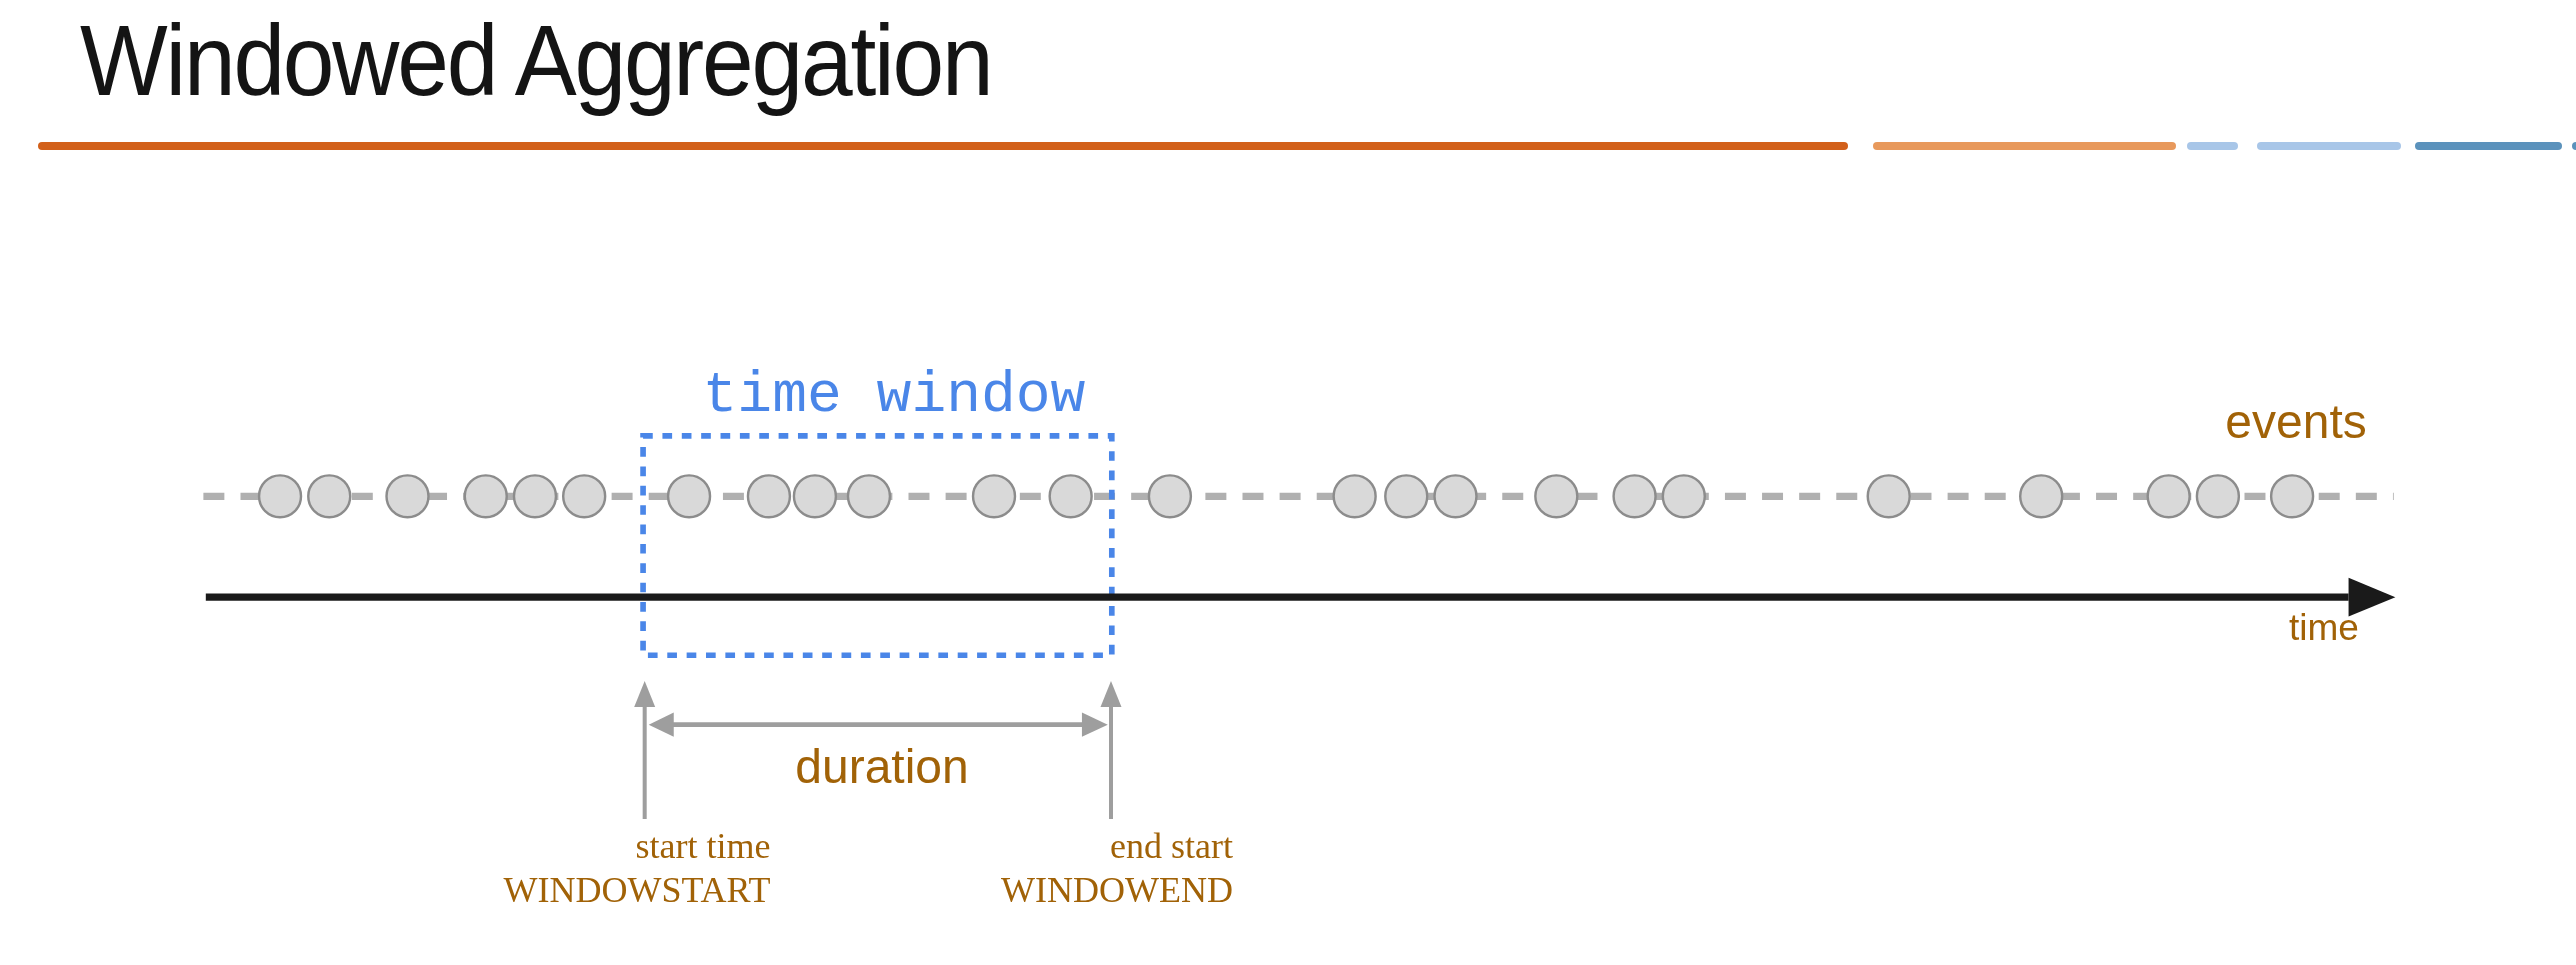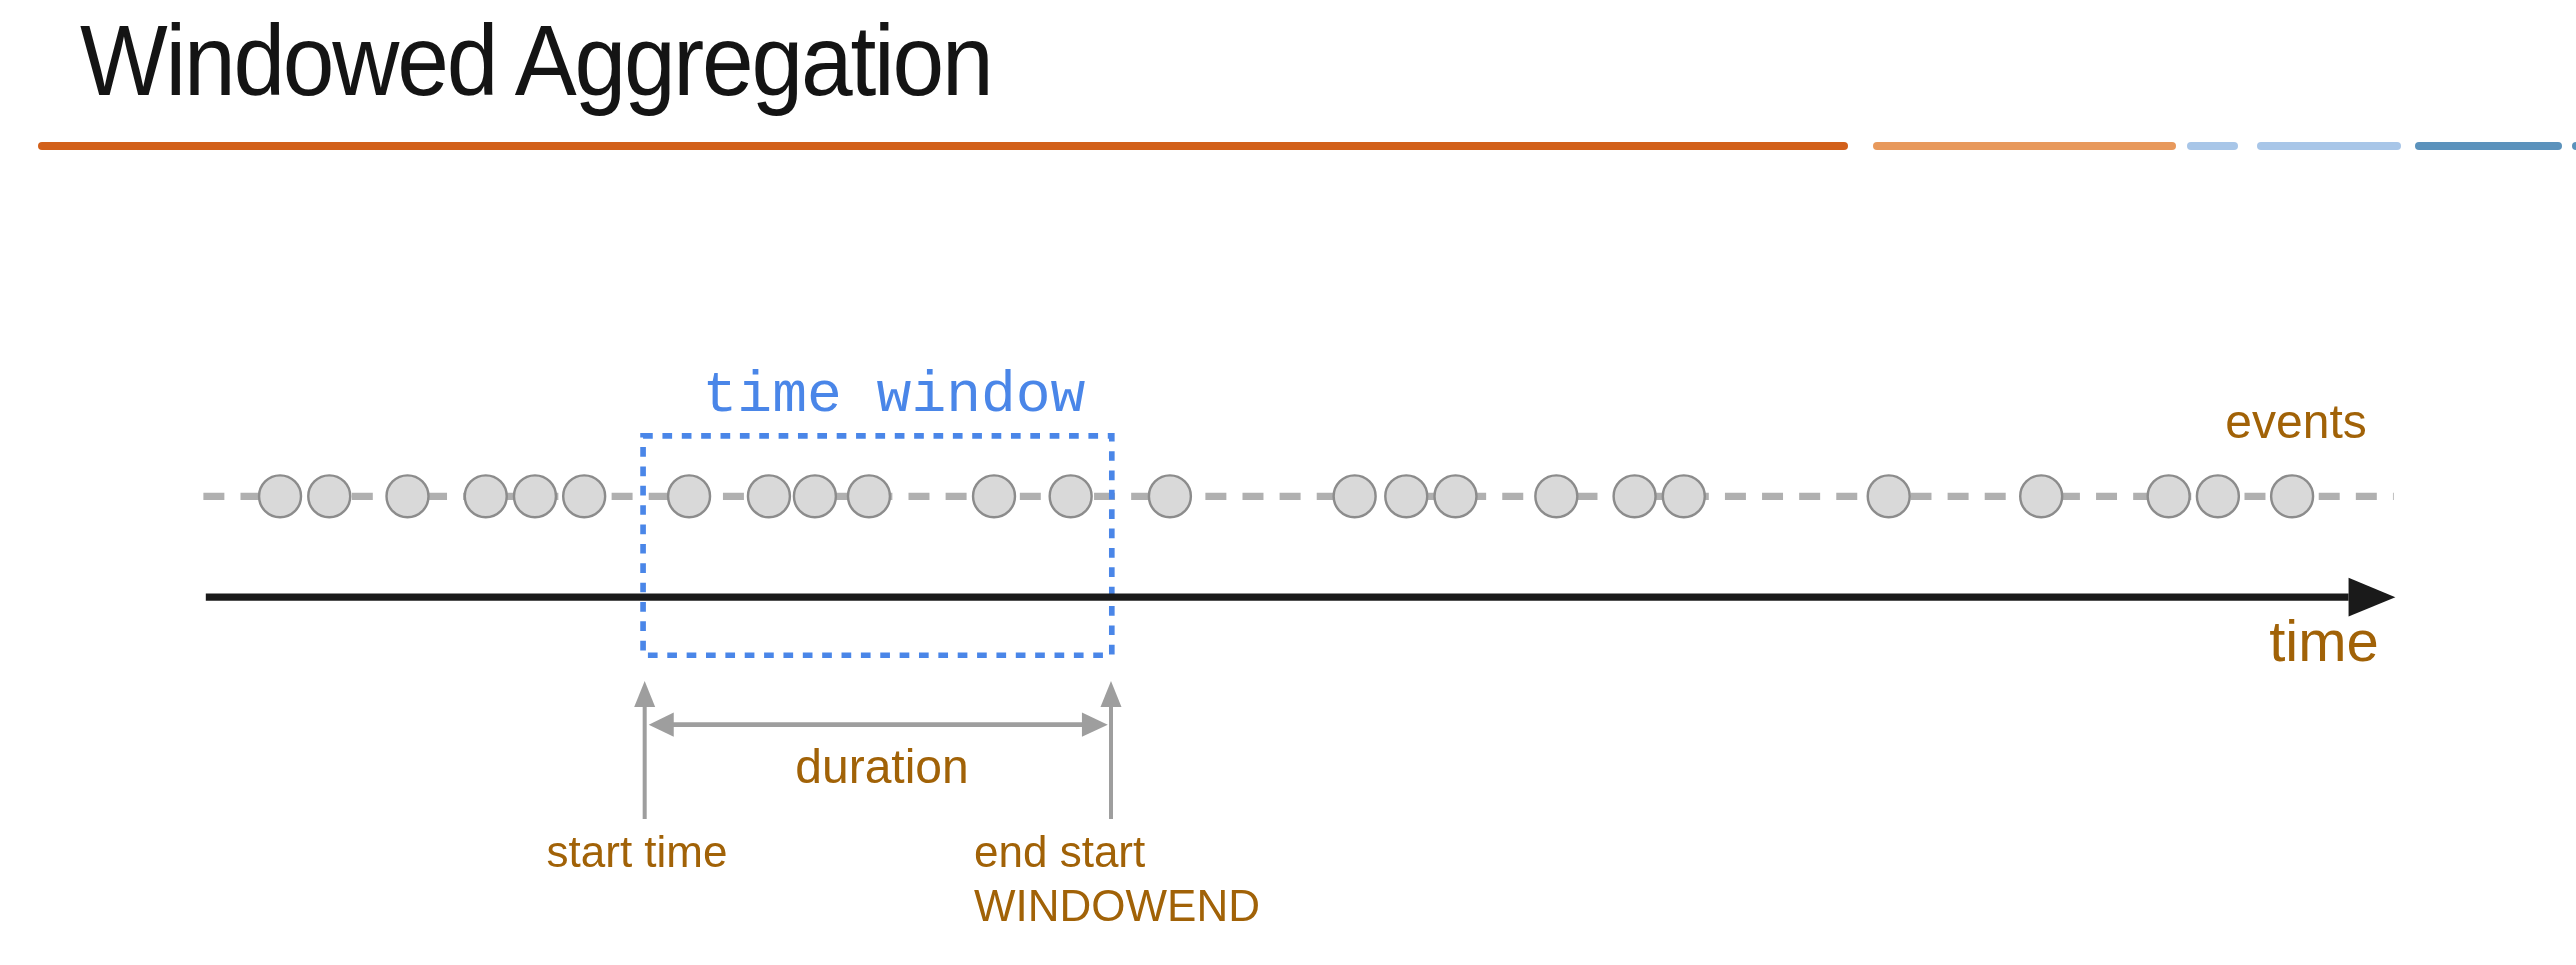--- a/index.html
+++ b/index.html
@@ -20,23 +20,23 @@
     transform:scaleX(0.92);
     transform-origin:left top;
     white-space:nowrap;
   }
   .divider{position:absolute;left:0;top:142px;width:2576px;height:8px;}
   .divider .seg{position:absolute;top:0;height:8px;border-radius:4px;}
   #diagram-svg{position:absolute;left:0;top:0;width:2576px;height:966px;}
   .lbl{position:absolute;color:#a16207;white-space:nowrap;}
   .lbl-time-window{left:856px;top:363px;font-size:58px;transform:translateX(-50%);}
   .lbl-events{left:2258px;top:394px;font-size:48px;transform:translateX(-50%);}
-  .lbl-time{left:2286px;top:607px;font-size:58px;transform:translateX(-50%);}
+  .lbl-time{left:2286px;top:607px;font-size:37px;transform:translateX(-50%);}
   .lbl-duration{left:844px;top:739px;font-size:48px;transform:translateX(-50%);}
-  .lbl-block{text-align:left;font-size:44px;line-height:1.22;transform:translateX(-50%);}
+  .lbl-block{text-align:right;font-size:36px;line-height:1.22;transform:translateX(-50%);font-family:Liberation Serif, serif;}
   .lbl-start{left:599px;top:825px;}
   .lbl-end{left:1079px;top:825px;}
 </style>
 </head>
 <body>
 
 <div class="slide">
 
   <h1 class="title">Windowed Aggregation</h1>
 
@@ -91,20 +91,21 @@
   <div class="lbl lbl-time-window" id="time-window-label" style="color: rgb(74, 134, 232); font-family: Liberation Mono, monospace;">time window</div>
 
   <div class="lbl lbl-events">events</div>
 
   <div class="lbl lbl-time">time</div>
 
   <div class="lbl lbl-duration">duration</div>
 
   <div class="lbl lbl-block lbl-start">
     <div>start time</div>
+    <div>WINDOWSTART</div>
   </div>
 
   <div class="lbl lbl-block lbl-end">
     <div>end start</div>
     <div>WINDOWEND</div>
   </div>
 
 </div>
 
 

